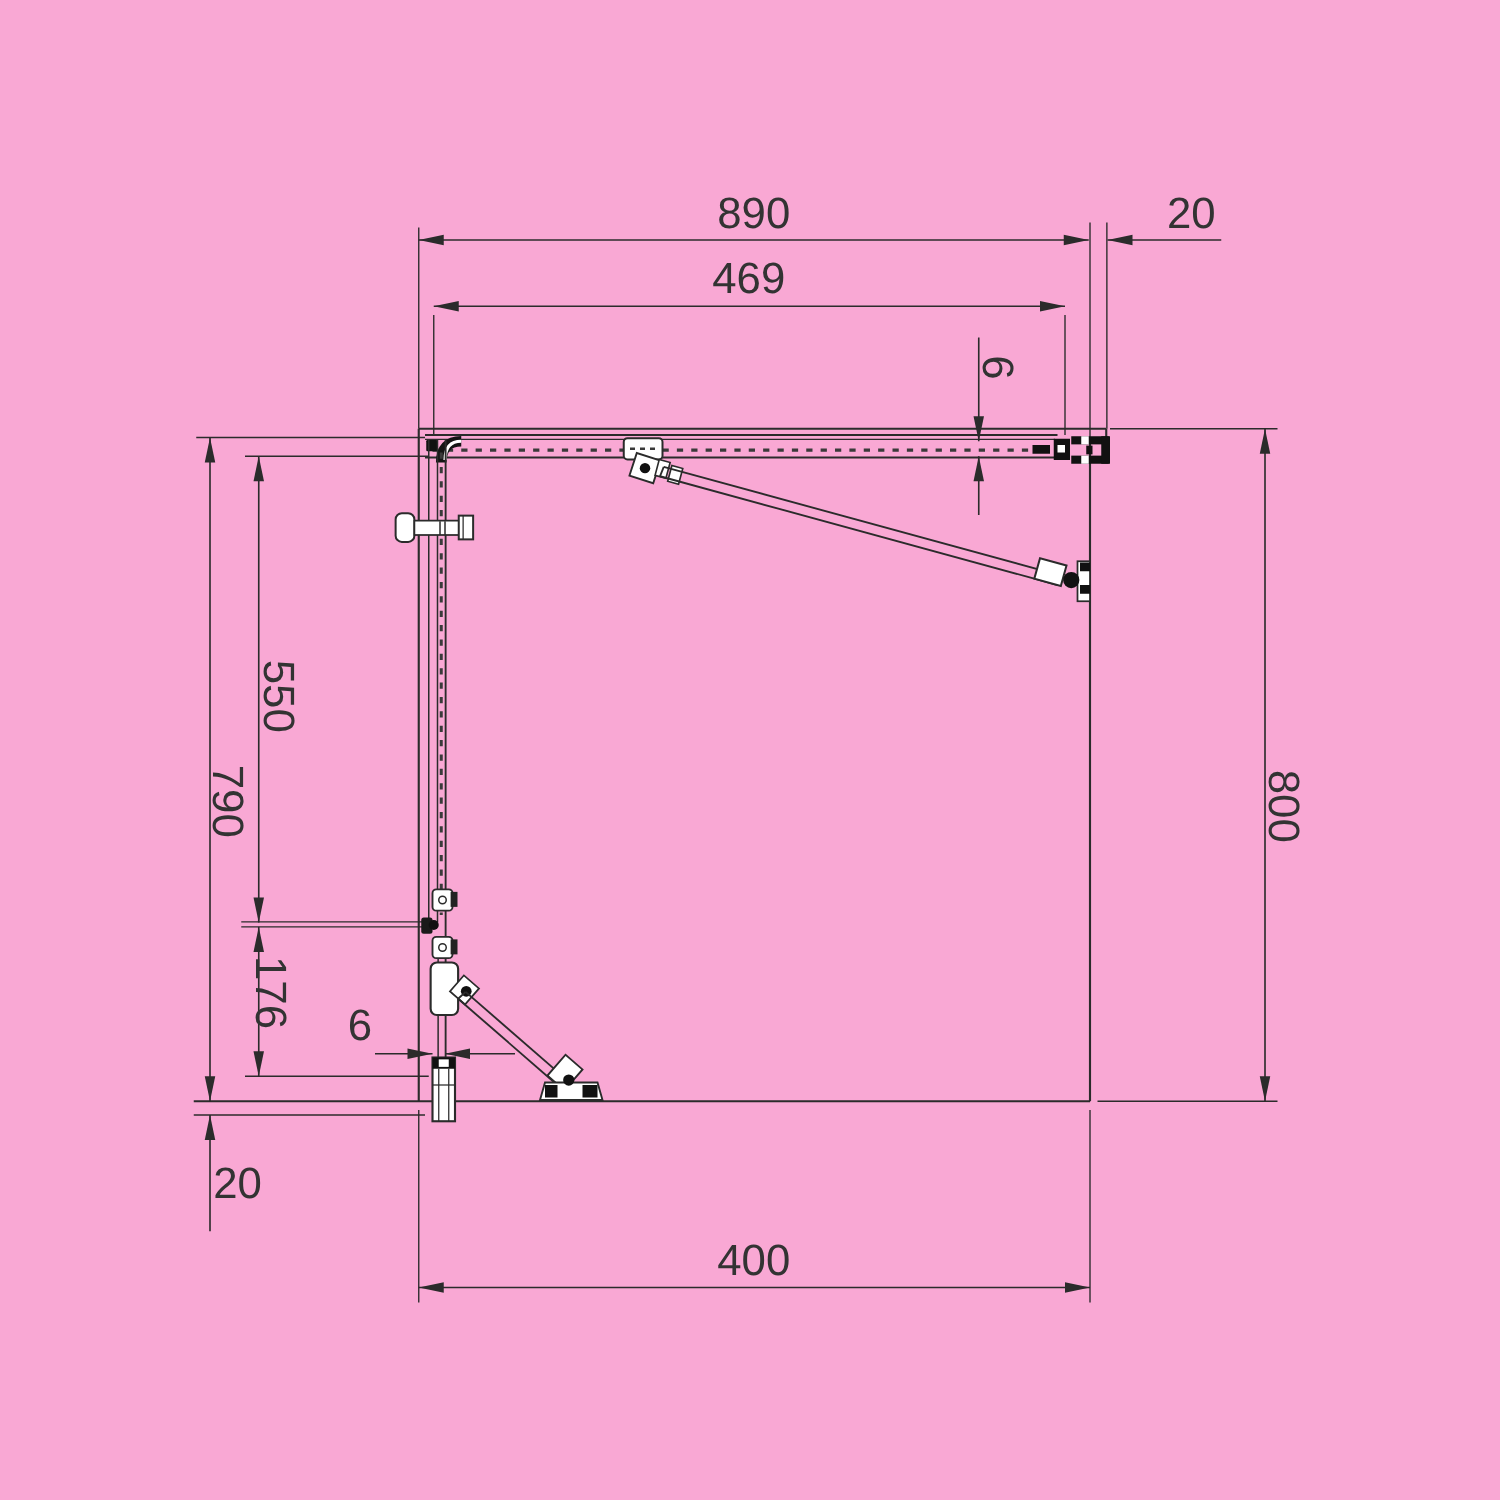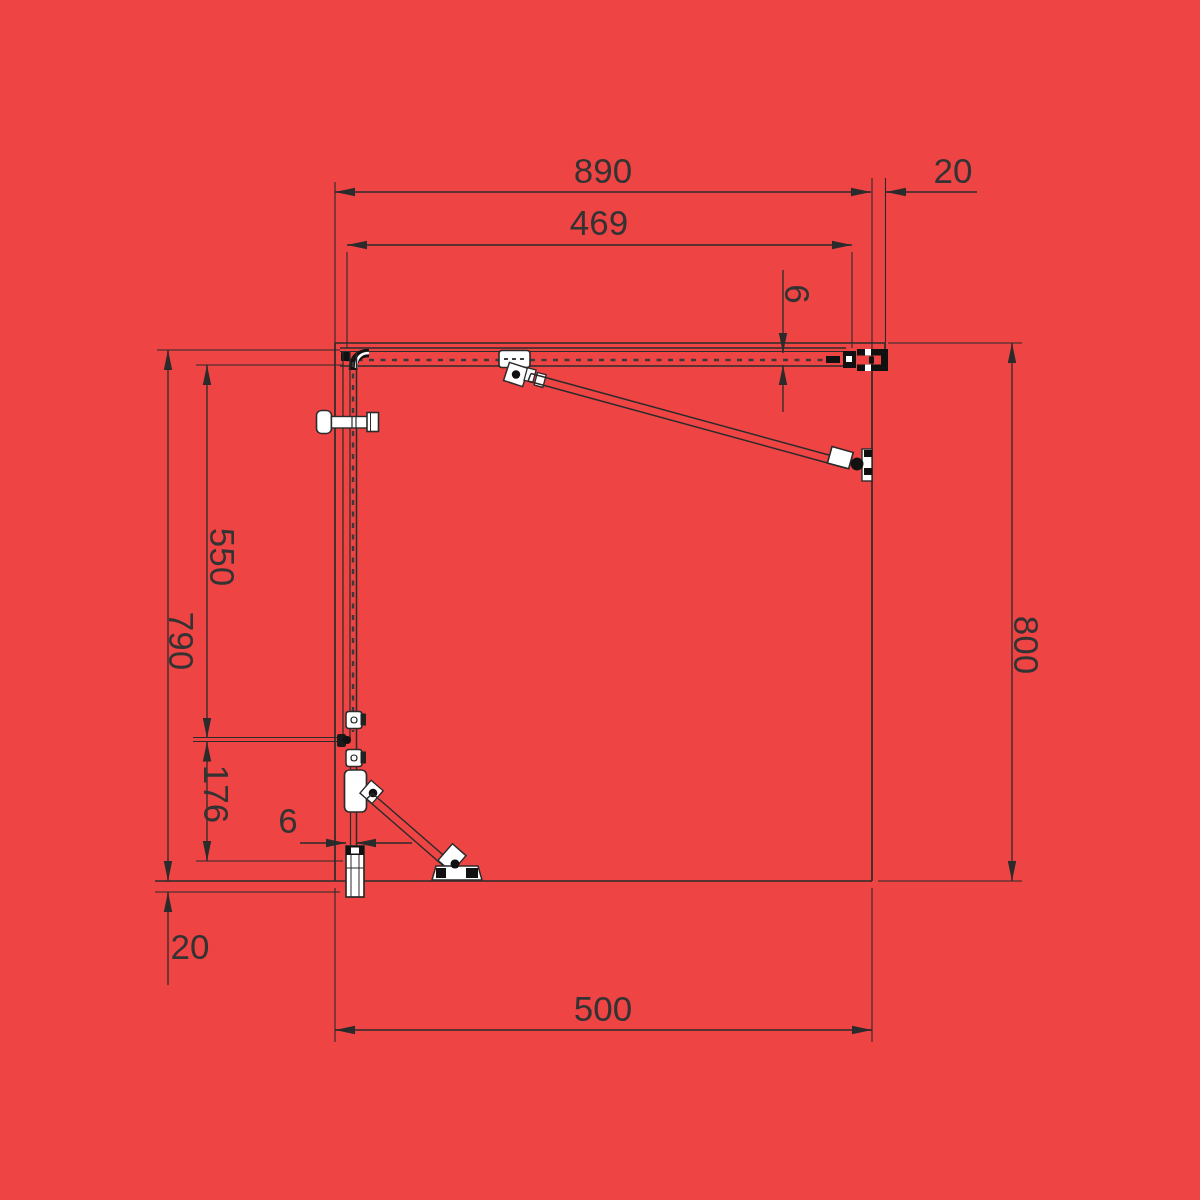--- a/index.html
+++ b/index.html
@@ -1,19 +1,19 @@
 <!DOCTYPE html>
 <html><head>
 <meta charset="utf-8">
 <style>
   html,body{margin:0;padding:0;background:#ffffff;}
   #canvas{
     position:relative;
     width:1200px;height:1200px;
-    background:#ef4444;
+    background:#f9a8d4;
     overflow:hidden;
     font-family:"Liberation Sans", sans-serif;
   }
   #drawing-svg{position:absolute;left:0;top:0;}
   .dim-label{
     position:absolute;
     display:flex;align-items:center;justify-content:center;
     font-size:35px;line-height:38px;color:#333333;
     white-space:nowrap;user-select:none;
   }
@@ -239,15 +239,15 @@
   <div class="dim-label rot90" style="left:126px;top:622px;width:110px;height:38px;">790</div>
 
   <div class="dim-label rot90" style="left:167px;top:538px;width:110px;height:38px;">550</div>
 
   <div class="dim-label rot90" style="left:161px;top:775px;width:110px;height:38px;">176</div>
 
   <div class="dim-label" style="left:268px;top:802px;width:40px;height:38px;">6</div>
 
   <div class="dim-label" style="left:157px;top:928px;width:66px;height:38px;">20</div>
 
-  <div class="dim-label" style="left:540px;top:990px;width:126px;height:38px;">500</div>
+  <div class="dim-label" style="left:540px;top:990px;width:126px;height:38px;">400</div>
 
 </div>
 
 </body></html>

